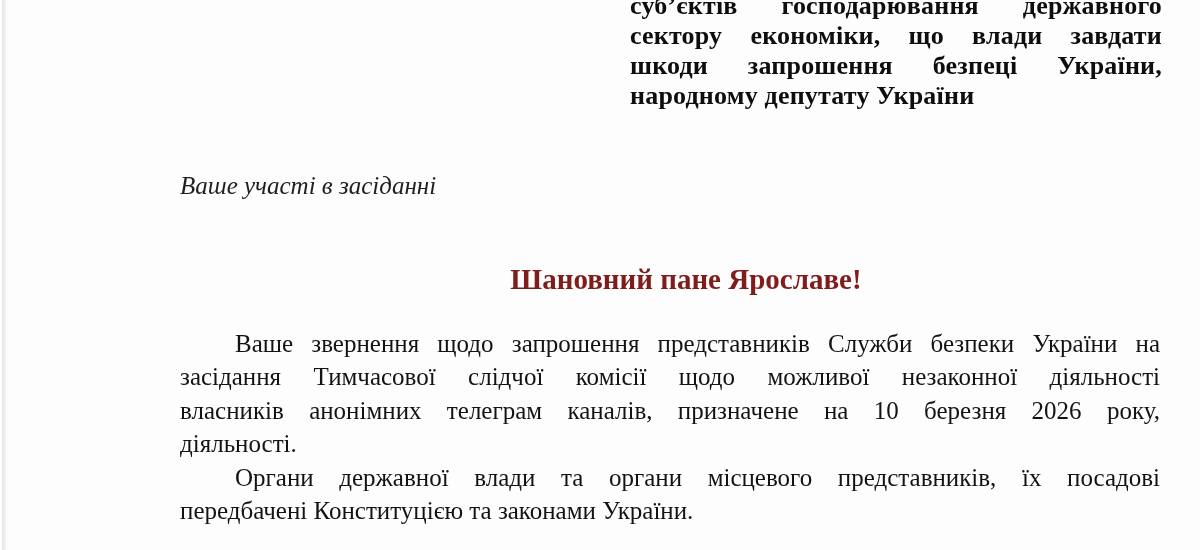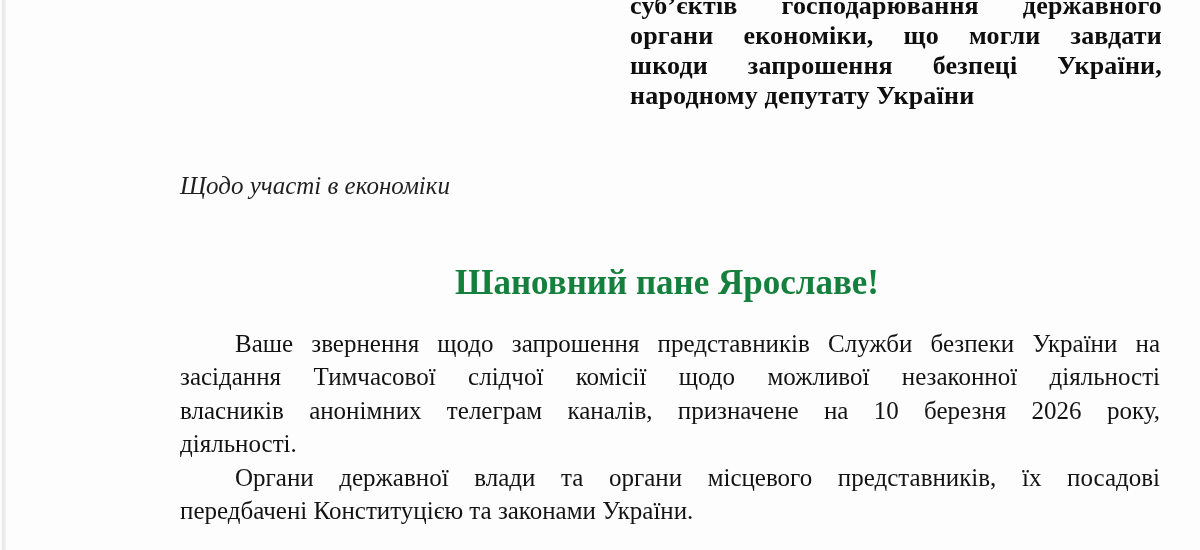--- a/index.html
+++ b/index.html
@@ -41,27 +41,27 @@
     left: 180px;
     top: 170px;
     font-style: italic;
     font-size: 25px;
     line-height: 31px;
     color: #1f1f1f;
   }
   
   .salutation {
     position: absolute;
-    left: 177px;
+    left: 196px;
     top: 263px;
     width: 980px;
     text-align: center;
     font-weight: 700;
-    font-size: 35px;
-    color: #15803d;
+    font-size: 29px;
+    color: #7f1d1d;
   }
   
   .body-text {
     position: absolute;
     left: 180px;
     top: 327px;
     width: 980px;
     font-size: 25px;
     line-height: 33.4px;
     color: #131313;
@@ -69,27 +69,27 @@
   .indent { text-indent: 55px; }
   .b-line { white-space: normal; font-family: Liberation Serif, serif; }
 </style>
 </head>
 <body>
 
 <div class="scan-edge"></div>
 
 <div class="recipient">
   <div class="r-line just">суб’єктів господарювання державного</div>
-  <div class="r-line just">органи економіки, що могли завдати</div>
+  <div class="r-line just">сектору економіки, що влади завдати</div>
   <div class="r-line just">шкоди запрошення безпеці України,</div>
   <div class="r-line">народному депутату України</div>
 </div>
 
 <div class="subject">
-  <div class="s-line">Щодо участі в економіки</div>
+  <div class="s-line">Ваше участі в засіданні</div>
 </div>
 
 <div class="salutation">Шановний пане Ярославе!</div>
 
 <div class="body-text">
   <div class="b-line just indent">Ваше звернення щодо запрошення представників Служби безпеки України на</div>
   <div class="b-line just">засідання Тимчасової слідчої комісії щодо можливої незаконної діяльності</div>
   <div class="b-line just">власників анонімних телеграм каналів, призначене на 10 березня 2026 року,</div>
   <div class="b-line">діяльності.</div>
   <div class="b-line just indent">Органи державної влади та органи місцевого представників, їх посадові</div>

